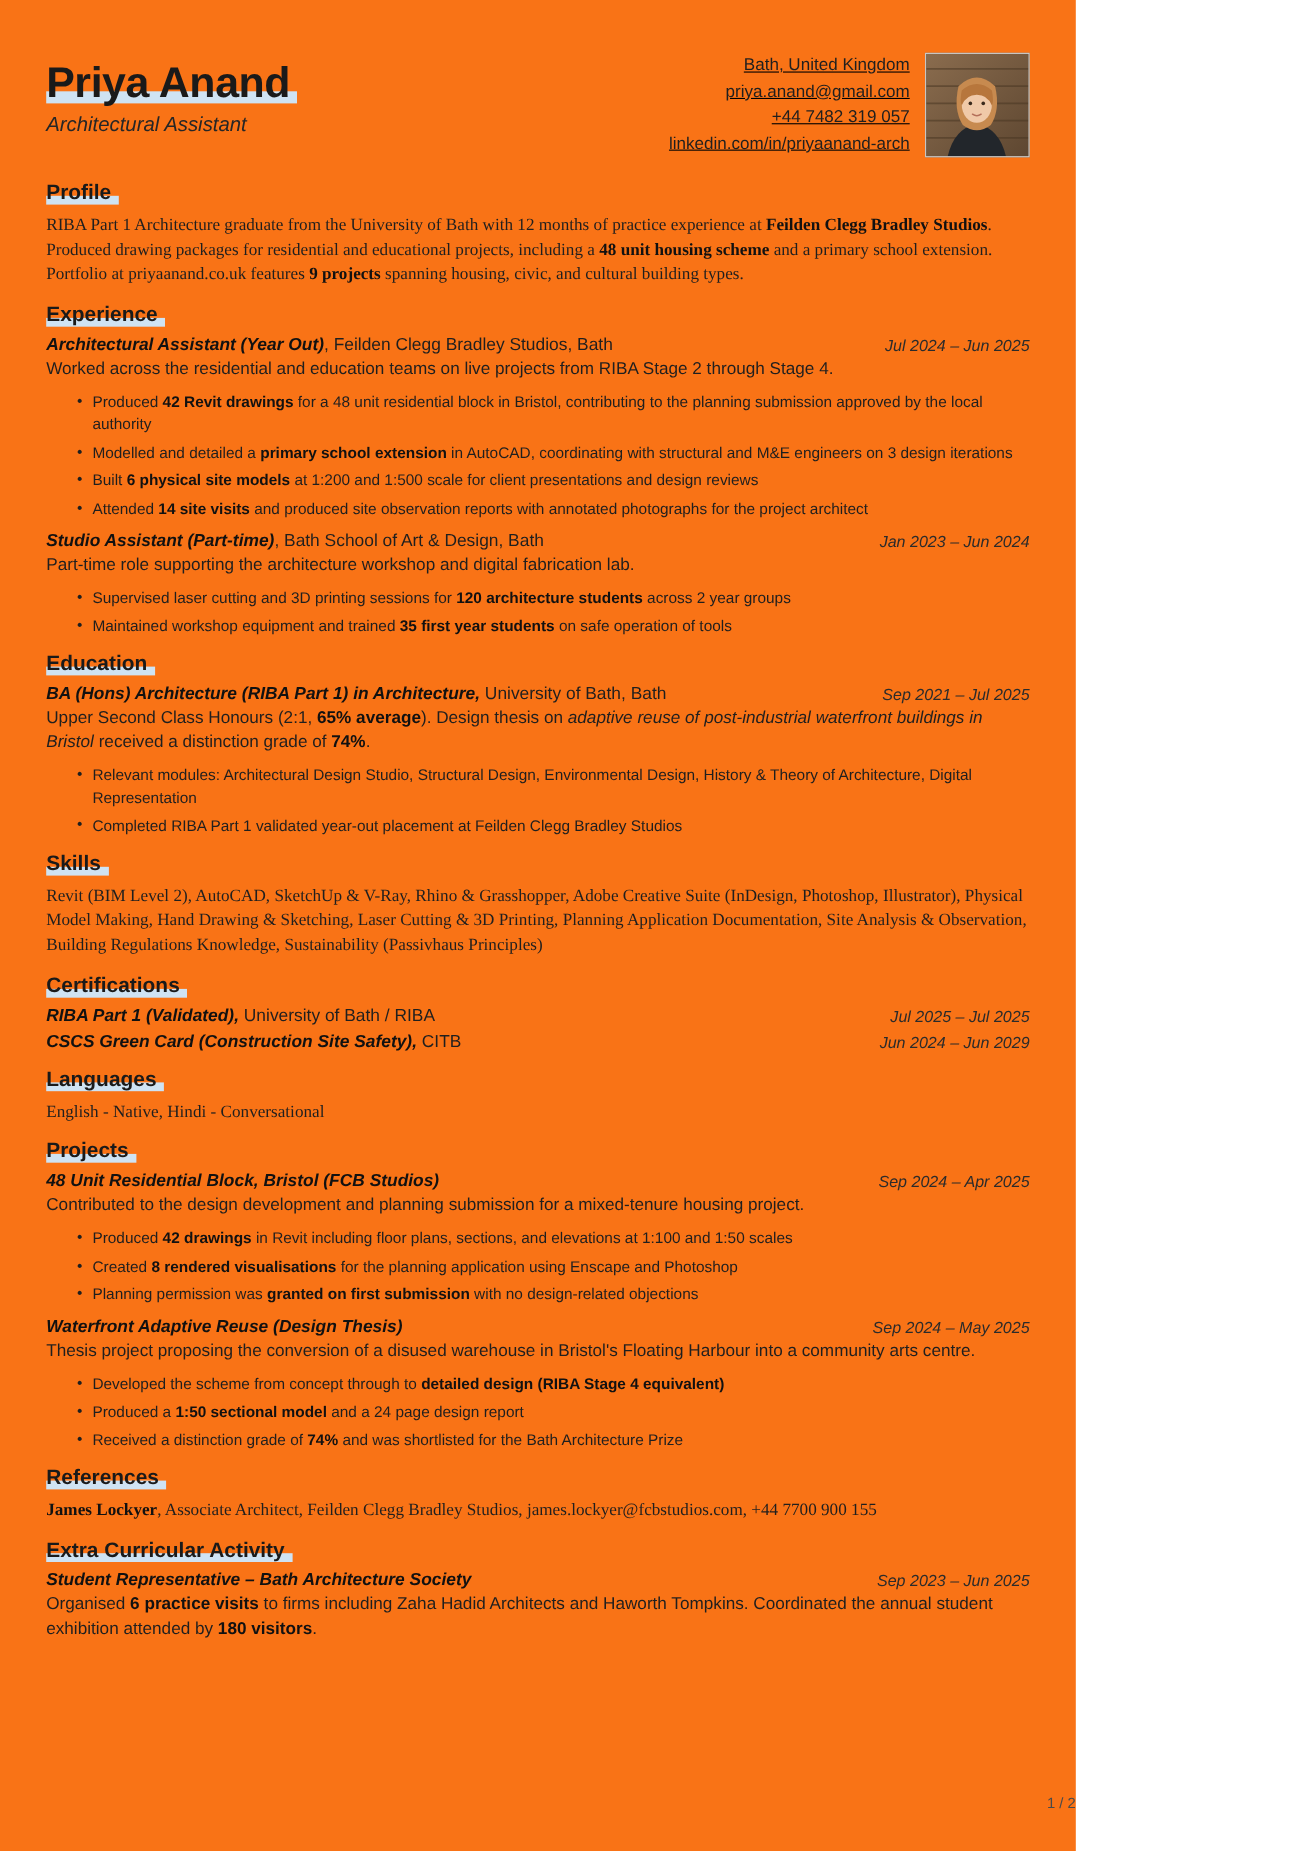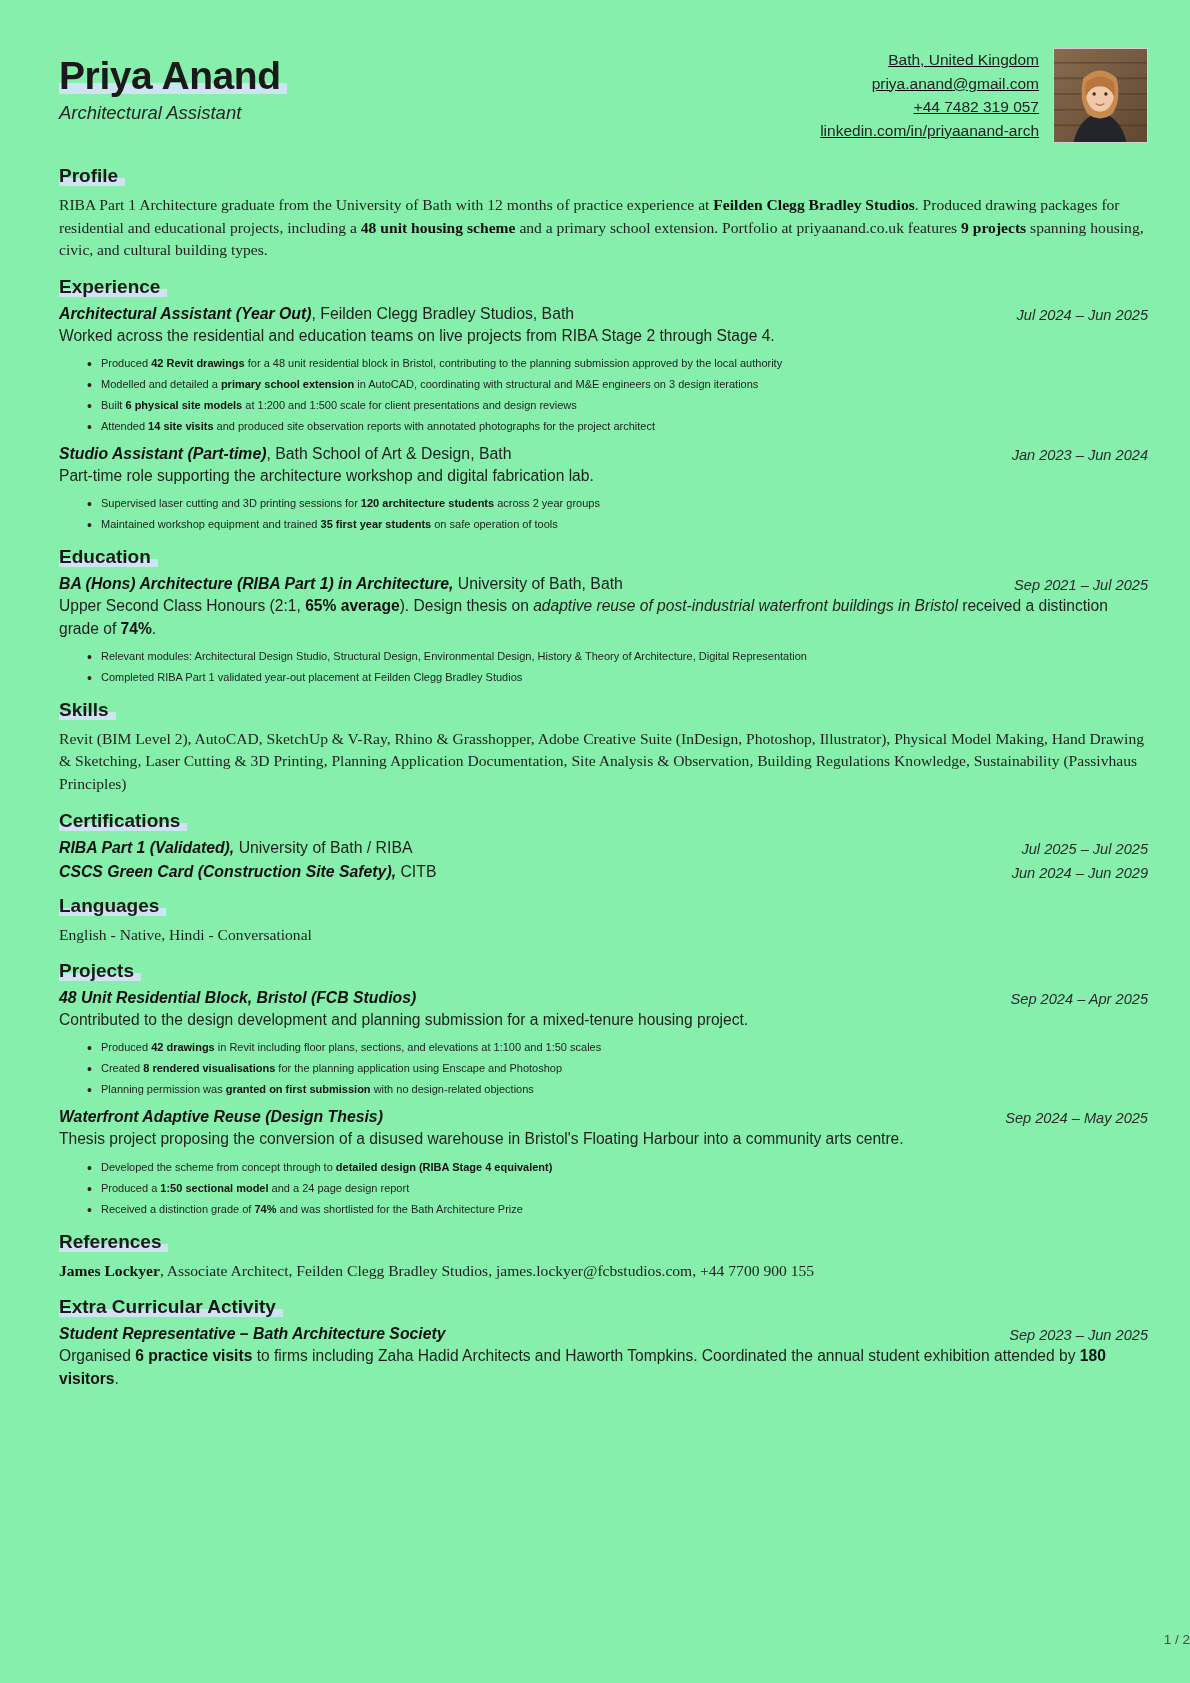--- a/index.html
+++ b/index.html
@@ -6,24 +6,24 @@
 
   html, body {
     width: 1190px;
     height: 1683px;
     background: #ffffff;
     font-family: "Liberation Sans", sans-serif;
   }
 
   .page {
     position: relative;
-    width: 1190px;
+    width: 978px;
     height: 1683px;
-    background: #86efac;
-    padding: 44px 42px 0 59px;
+    background: #f97316;
+    padding: 44px 42px 0 42px;
   }
 
   
   .header {
     display: flex;
     align-items: flex-start;
     justify-content: space-between;
     padding-bottom: 8px;
   }
   .identity { padding-top: 12px; }
@@ -146,21 +146,21 @@
     margin-top: 2px;
   }
 
   ul.bullets {
     list-style: none;
     margin-top: 8px;
     padding-left: 28px;
   }
   ul.bullets li {
     position: relative;
-    font-size: 11px;
+    font-size: 14px;
     line-height: 1.46;
     color: #1f1f1f;
     margin-bottom: 5px;
     padding-left: 14px;
   }
   ul.bullets li::before {
     content: "\2022";
     position: absolute;
     left: 0;
     top: -1px;

